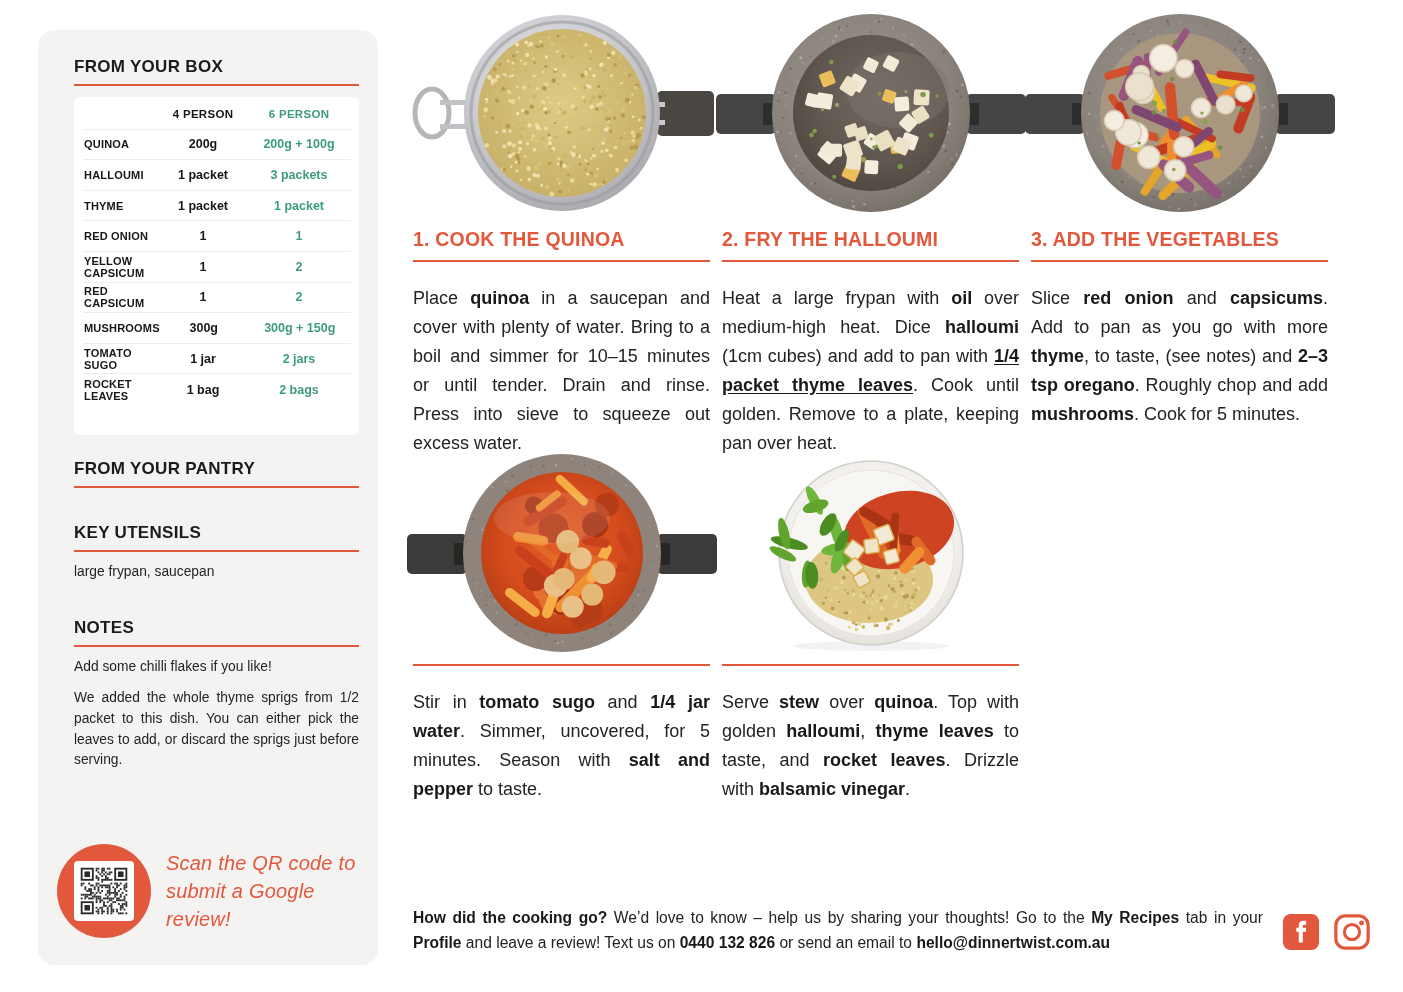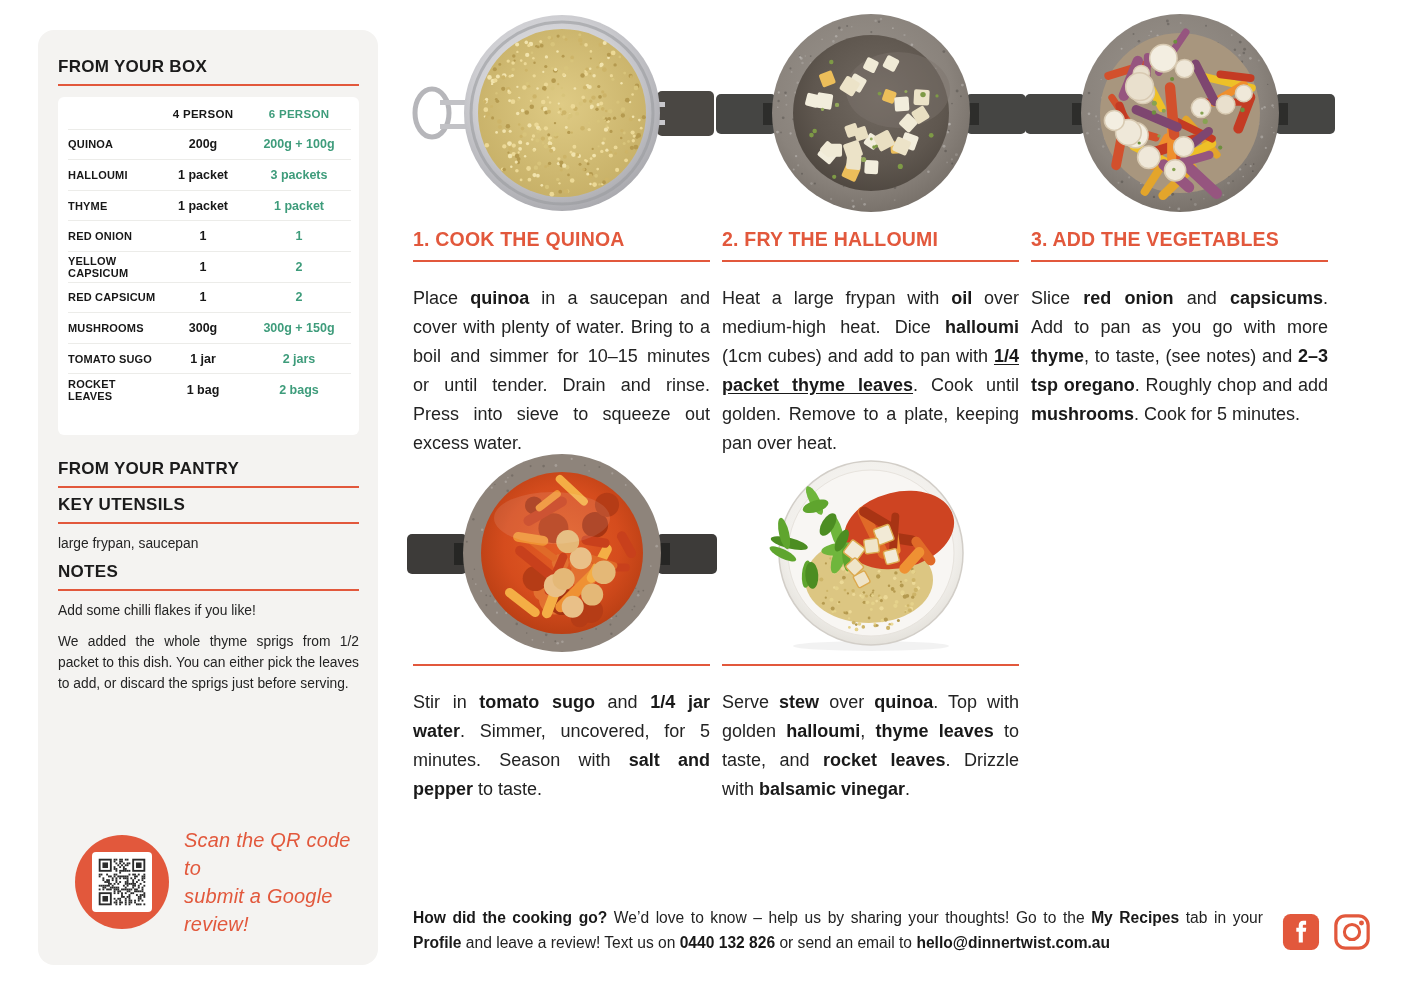--- a/index.html
+++ b/index.html
@@ -17,21 +17,21 @@
     color:var(--ink);
     position:relative;
     overflow:hidden;
   }
   .page{position:relative;width:1403px;height:992px;background:#fff;}
 
   
   .sidebar{
     position:absolute;left:38px;top:30px;width:340px;height:935px;
     background:var(--sidebar-bg);border-radius:16px;
-    padding:27px 19px 0 20px;
+    padding:27px 19px 0 36px;
   }
   .sec-title{
     font-size:17px;font-weight:800;letter-spacing:.3px;color:#1b1b1b;
   }
   .rule{border-bottom:2px solid var(--accent);margin-top:7px;}
 
   .ing-card{
     margin-top:11px;background:#fff;border-radius:6px;
     height:338px;padding:2px 8px 0 10px;overflow:hidden;
   }
@@ -44,25 +44,25 @@
   .tp4{font-size:12.5px;font-weight:700;text-align:center;color:#171717;}
   .tp6{font-size:12.5px;font-weight:700;text-align:center;color:var(--green);}
   .thead .tp4{font-size:11.5px;letter-spacing:.3px;}
   .thead .tp6{font-size:11.5px;letter-spacing:.3px;}
 
   .side-text{
     margin-top:10px;font-size:13.8px;line-height:1.5;color:#242424;
     text-align:justify;
   }
   .gap24{margin-top:24px;}
-  .gap20{margin-top:7px;}
+  .gap20{margin-top:35px;}
   .notes-p2{margin-top:11px;}
 
   .qr-row{
-    position:absolute;left:37px;right:10px;bottom:27px;
+    position:absolute;left:19px;right:10px;bottom:27px;
     display:flex;align-items:center;gap:15px;
   }
   .qr-circle{
     width:94px;height:94px;border-radius:50%;background:var(--accent);
     display:flex;align-items:center;justify-content:center;flex:none;
   }
   .qr-box{
     width:60px;height:60px;background:#fff;border-radius:4px;
     display:flex;align-items:center;justify-content:center;
   }

